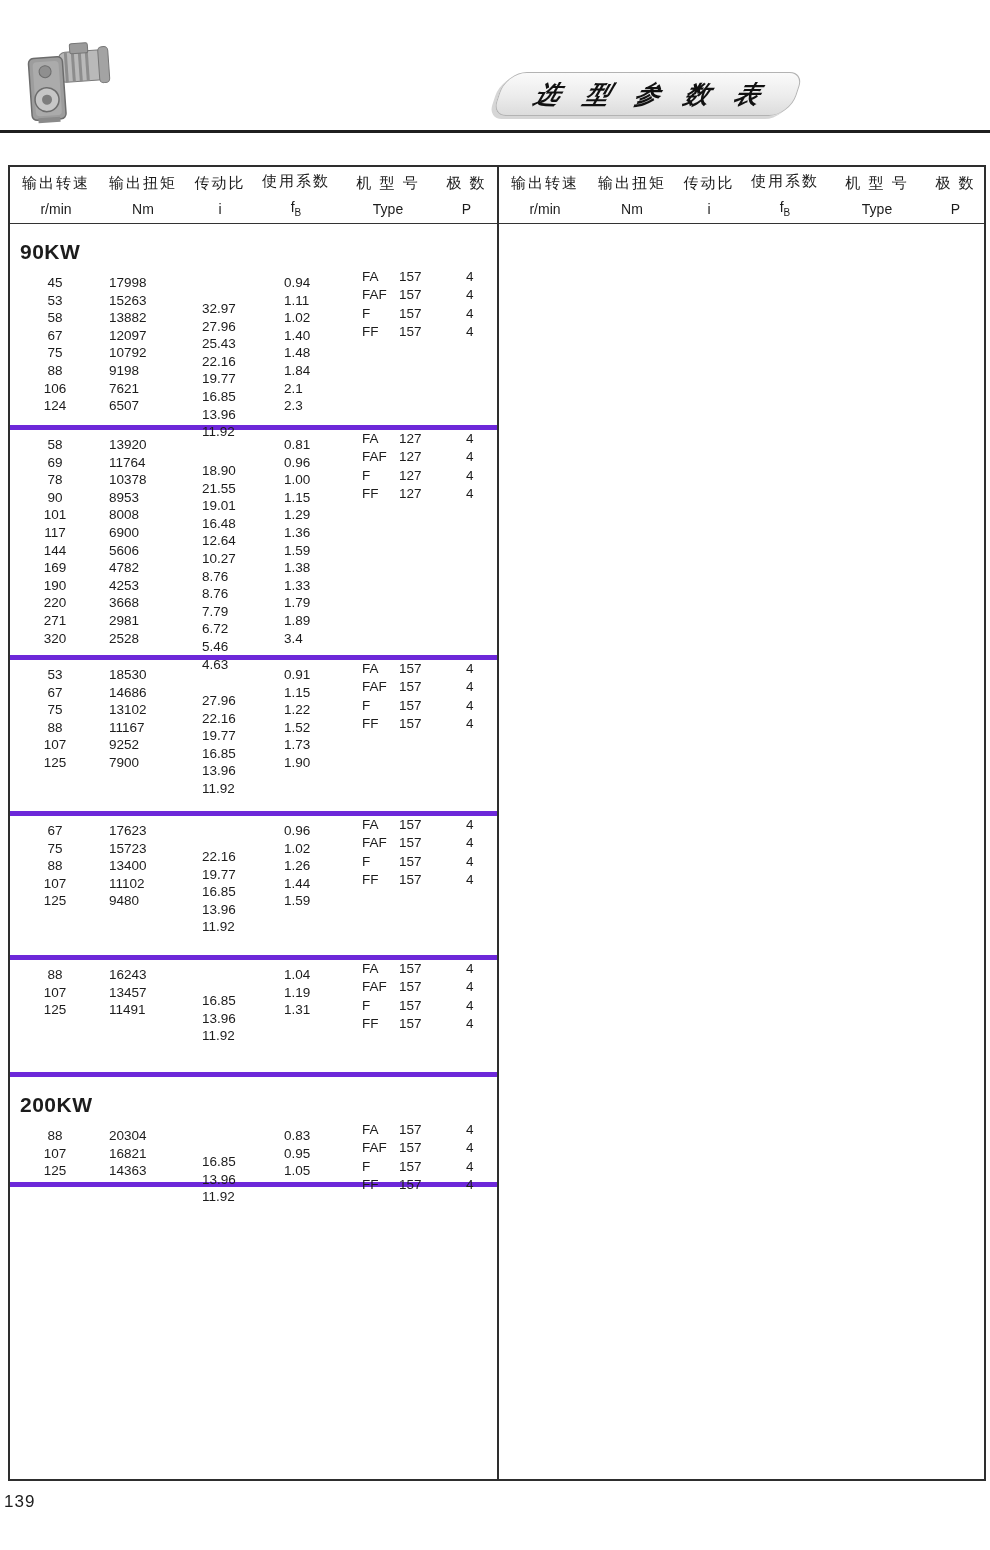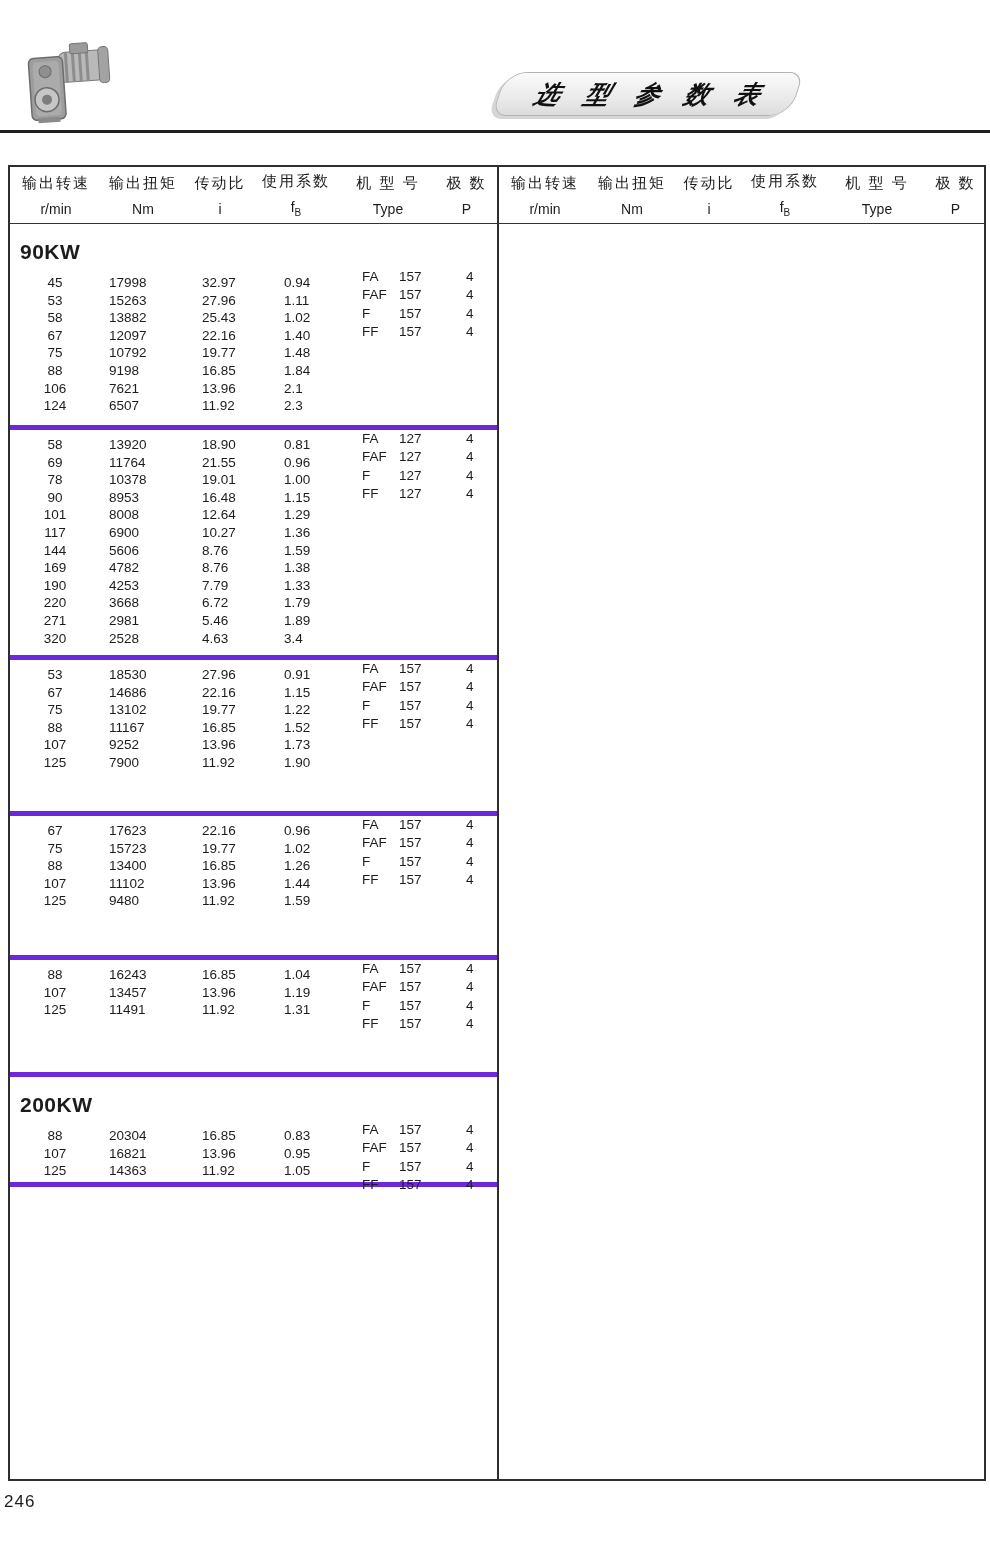--- a/index.html
+++ b/index.html
@@ -38,21 +38,21 @@
   .group{box-sizing:border-box;position:relative;display:flex;flex-direction:column;}
   .group.sep{border-bottom:5px solid #6d28d9;}
   .group-label{flex:0 0 28px;padding:16px 0 0 10px;font-size:21px;font-weight:bold;
         letter-spacing:0.5px;}
   .group-body{flex:1;display:flex;align-items:flex-start;position:relative;}
   .rows{width:336px;padding-top:6px;box-sizing:border-box;}
   .row{display:flex;height:17.6px;line-height:17.6px;font-size:13.5px;}
   .cell{display:block;box-sizing:border-box;white-space:nowrap;}
   .c1{flex:0 0 90px;text-align:center;}
   .c2{flex:0 0 94px;padding-left:9px;text-align:left;}
-  .c3{flex:0 0 82px;padding-left:8px;text-align:left;}
+  .c3{flex:0 0 82px;padding-left:8px;text-align:left;margin-top:26px;}
   .c4{flex:0 0 70px;padding-left:8px;text-align:left;}
   .models{flex:1;display:flex;flex-direction:column;justify-content:center;}
   .model-line{display:flex;height:18.3px;line-height:18.3px;font-size:13.5px;padding-left:16px;}
   .m-name{width:37px;}
   .m-size{width:34px;}
   .m-p{margin-left:33px;}
 
   
   .page-num{position:absolute;left:4px;top:1492px;font-size:17px;letter-spacing:1px;}
 </style>
@@ -544,15 +544,15 @@
         <div class="hcell w6">
           <div class="zh">极 数</div>
           <div class="en">P</div>
         </div>
       </div>
       <div class="groups"></div>
     </div>
 
   </div>
 
-  <div class="page-num">246</div>
+  <div class="page-num">139</div>
 
 </div>
 
 </body></html>

